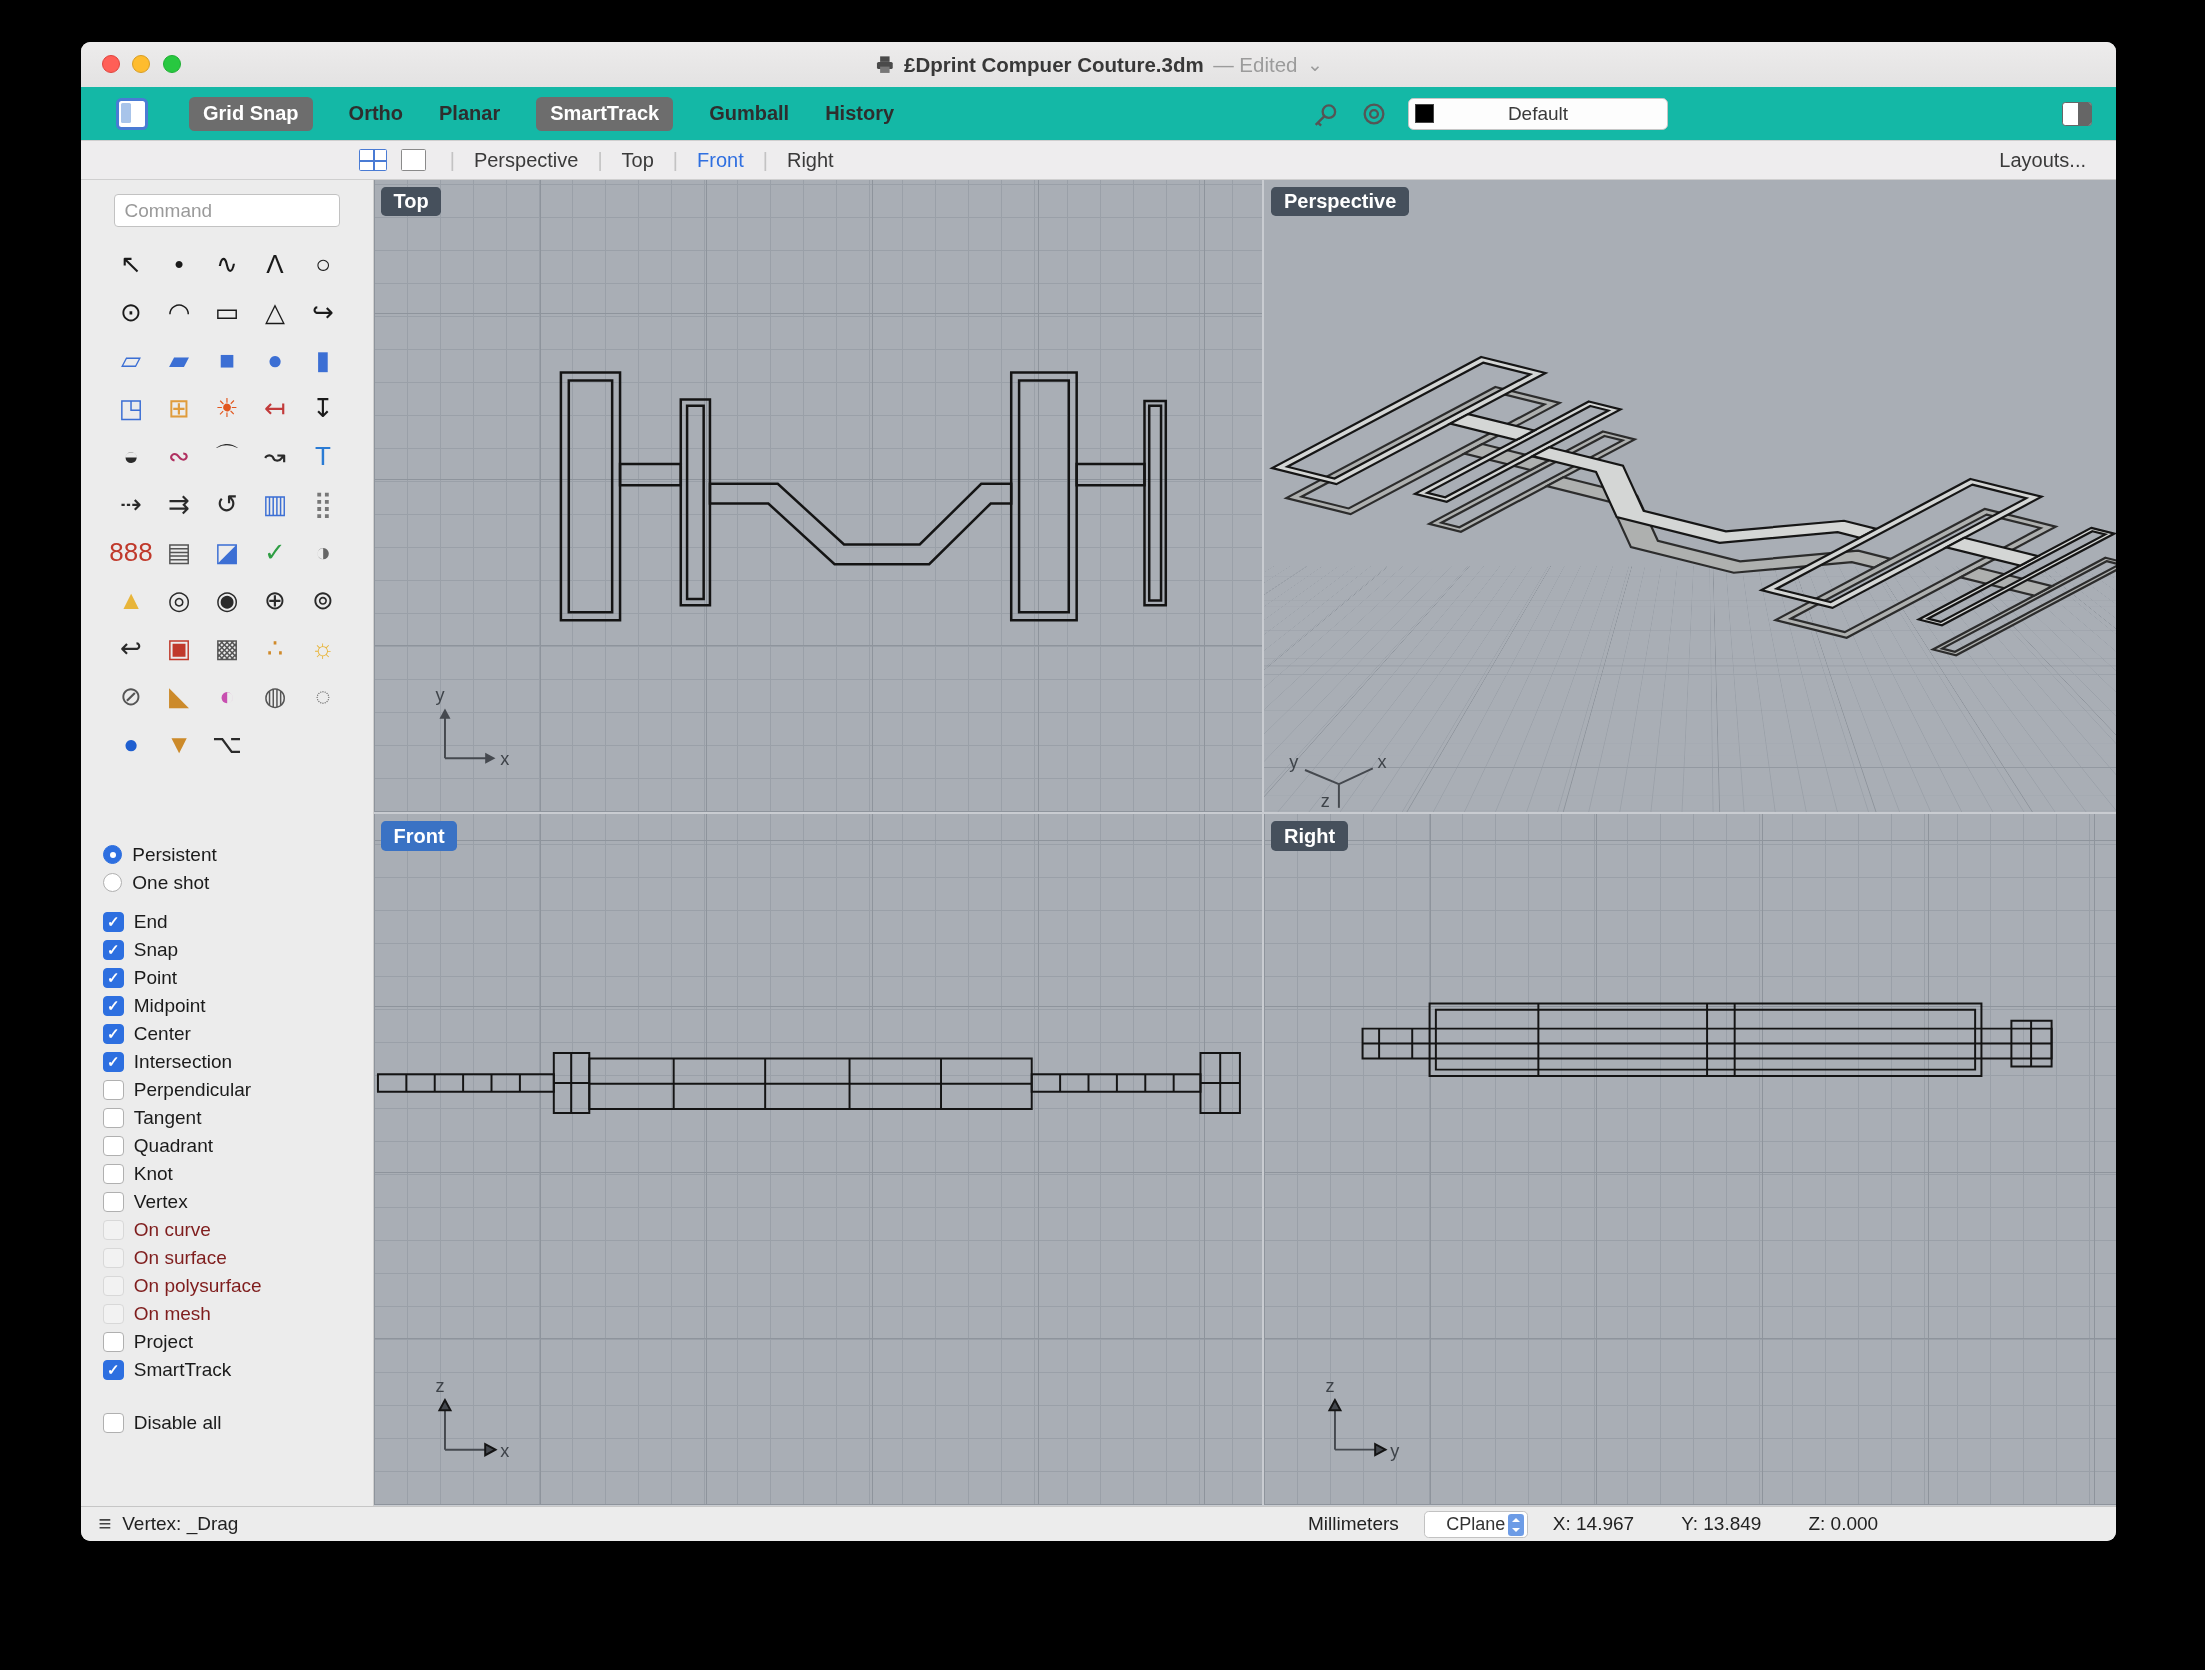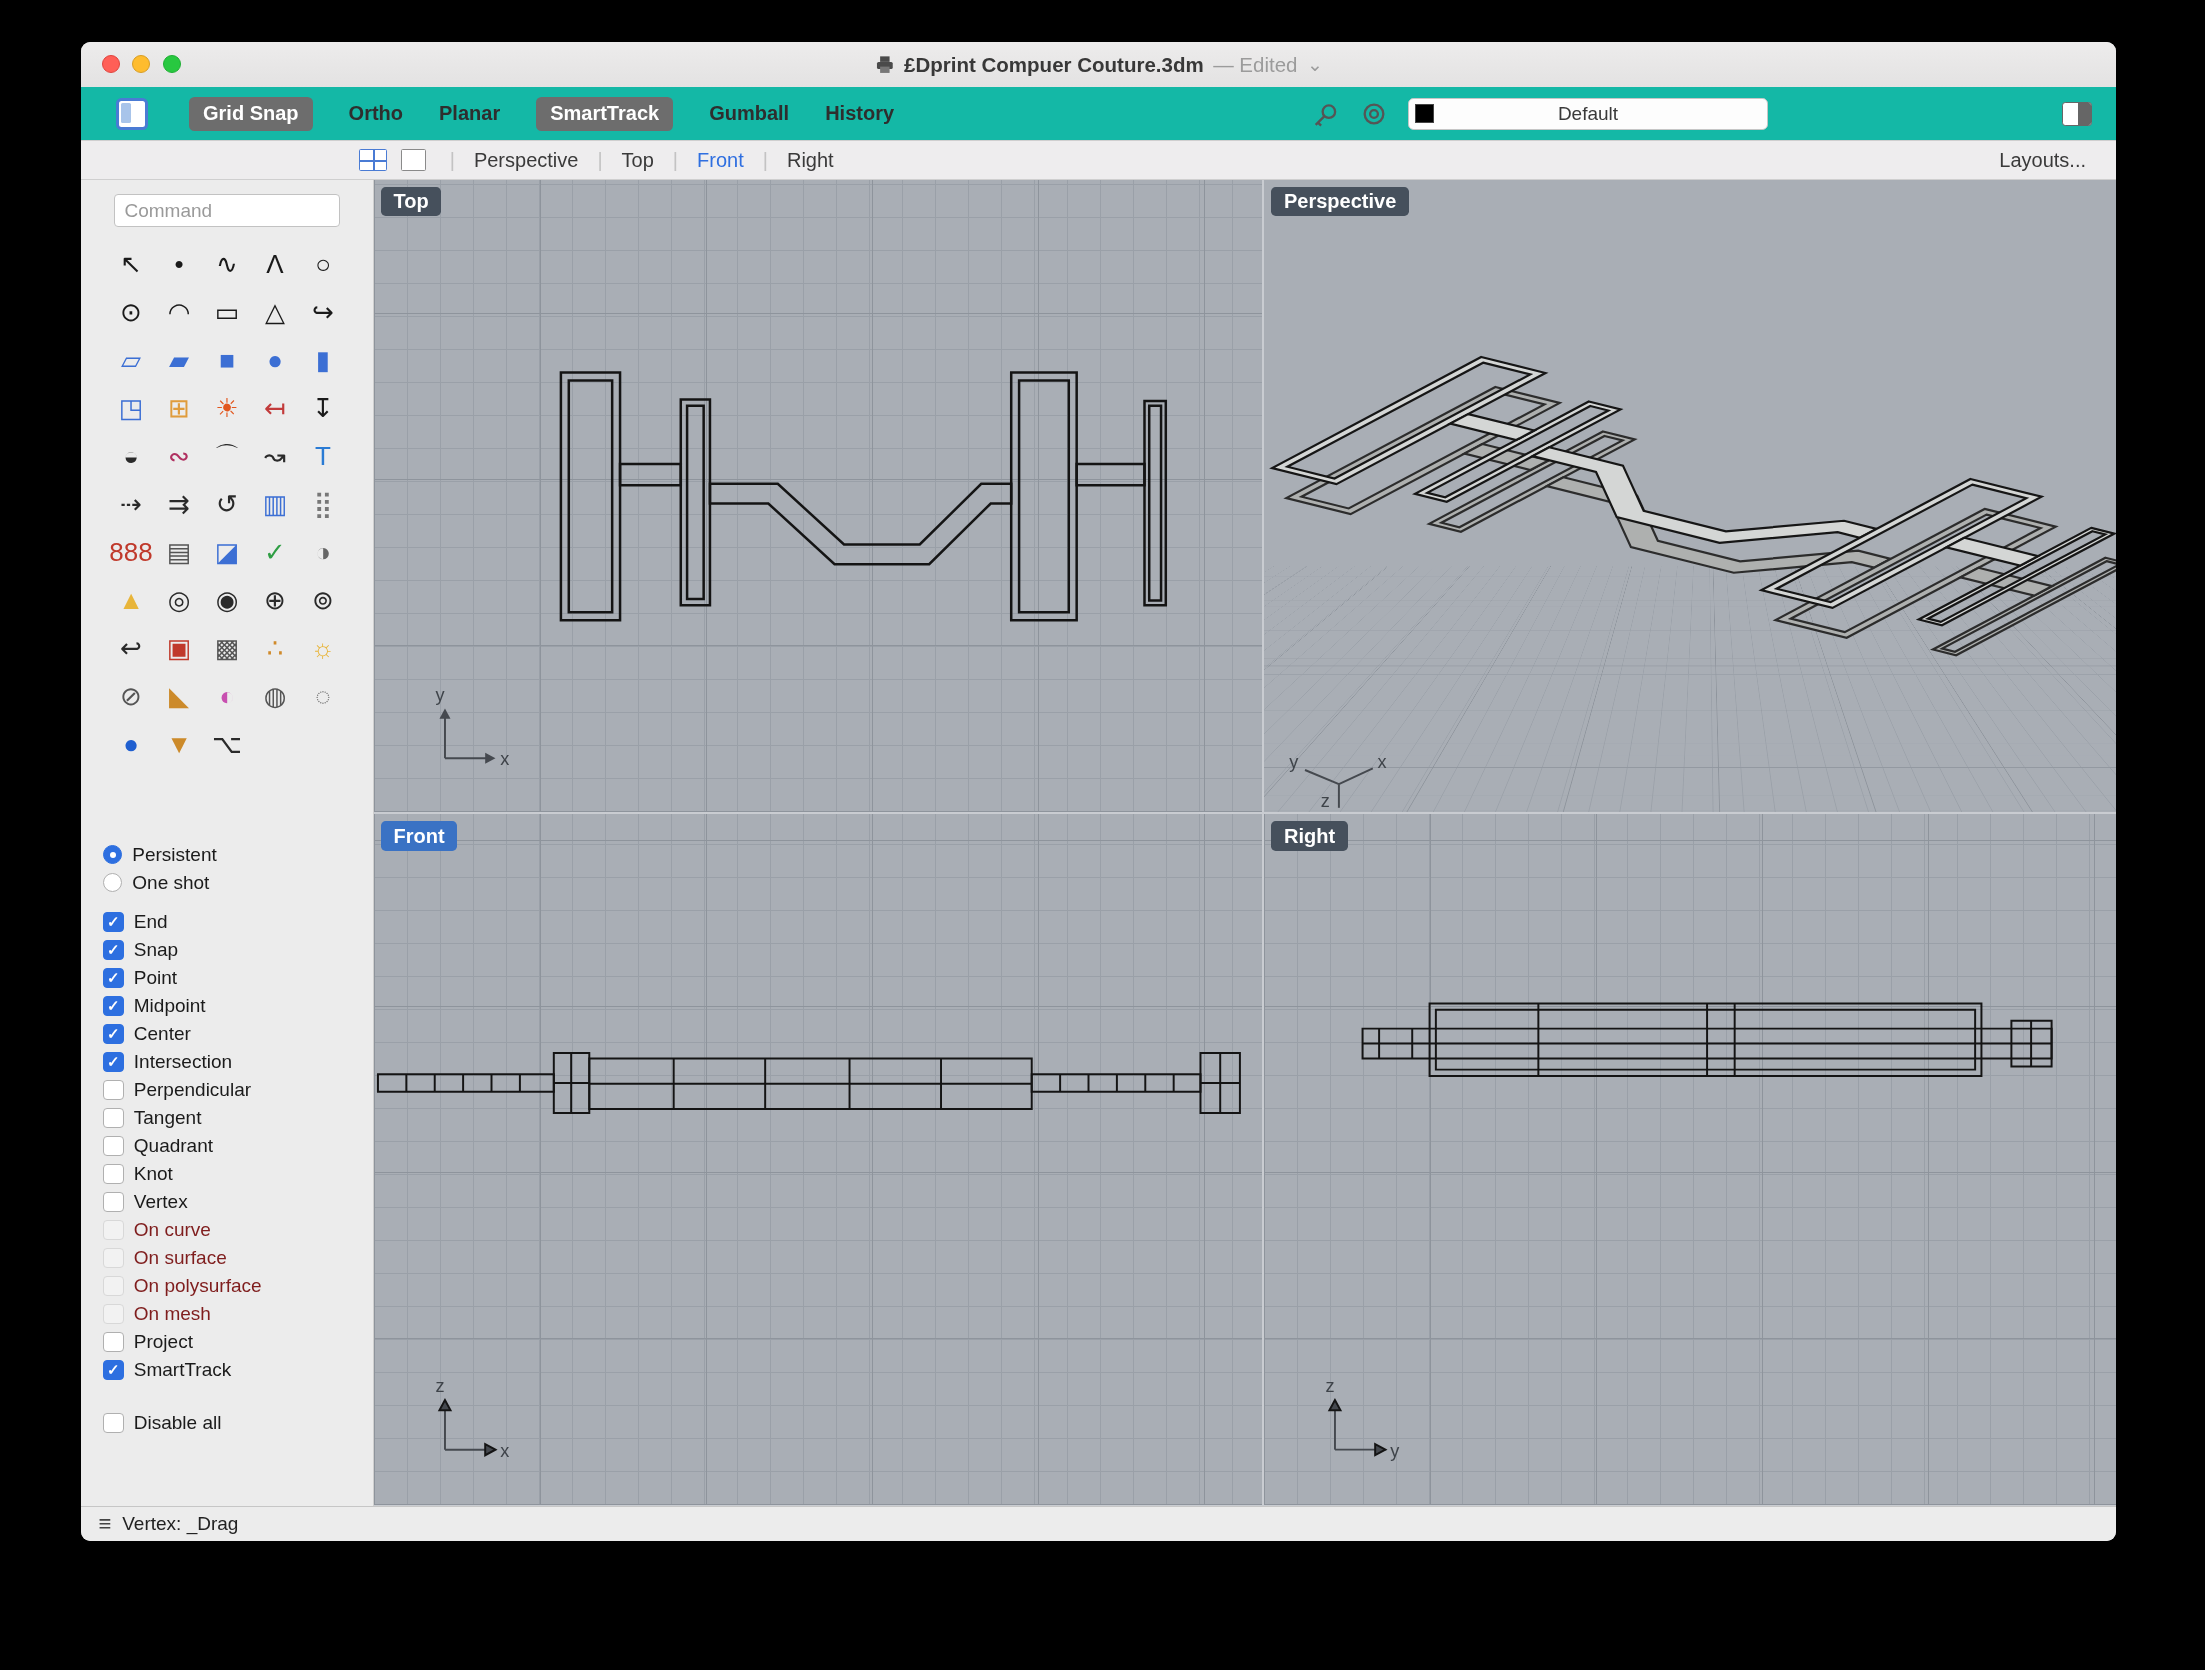--- a/index.html
+++ b/index.html
@@ -26,21 +26,21 @@
   
   .toolbar{height:54px;flex:none;position:relative;background:#14b8a6;border-bottom:0.8px solid #cfcfcf;}
   .tb-left{position:absolute;left:35px;top:0;height:100%;display:flex;align-items:center;gap:41px;}
   .panels-icon{width:32px;height:32px;border:3.2px solid #4a7bd4;border-radius:5.5px;background:#fff;position:relative;}
   .panels-icon::after{content:"";position:absolute;left:2.4px;top:2.4px;width:9.5px;height:20.5px;background:#a8c4ea;border-radius:1.6px;}
   .mode-group{display:flex;align-items:center;gap:36px;}
   .mode-btn{font-size:20px;font-weight:600;color:#2e2e2e;padding:5.5px 0;border-radius:5.5px;white-space:nowrap;}
   .mode-btn.active{background:#6d6d6d;color:#fff;padding:5.5px 14px;}
   .tb-right{position:absolute;left:1230px;top:0;height:100%;display:flex;align-items:center;gap:20.5px;}
   .small-icon{width:28px;height:28px;}
-  .layer-select{width:360px;height:32px;background:#fdfdfd;border:0.8px solid #c6c6c6;border-radius:5.5px;
+  .layer-select{width:260px;height:32px;background:#fdfdfd;border:0.8px solid #c6c6c6;border-radius:5.5px;
                 display:flex;align-items:center;justify-content:center;position:relative;font-size:19px;color:#3a3a3a;}
   .layer-swatch{position:absolute;left:5.5px;top:5.5px;width:19px;height:19px;background:#000;border:0.8px solid #444;}
   .panel-toggle{position:absolute;right:24px;top:50%;transform:translateY(-50%);width:30px;height:24px;
                 border:1.6px solid #666;border-radius:3.2px;background:#fff;overflow:hidden;}
   .panel-toggle::after{content:"";position:absolute;right:0;top:0;width:12.6px;height:100%;background:#666;}
 
   
   .tabrow{height:39px;flex:none;background:#eeedee;border-bottom:0.8px solid #cfcfcf;display:flex;align-items:center;
           font-size:20px;color:#3a3a3a;position:relative;padding-left:278px;}
   .view-icons{display:flex;align-items:center;gap:14px;margin-right:4.7px;}
@@ -454,17 +454,27 @@
         </div>
 
       </div>
     </div>
 
     <div class="statusbar">
       <div class="st-left">
         <span class="menu-glyph">≡</span>
         <span>Vertex: _Drag</span>
       </div>
+      <div class="status-right">
+        <span>Millimeters</span>
+        <div class="cplane-select">
+          <span>CPlane</span>
+          <span class="sel-arrows"></span>
+        </div>
+        <span class="st-coord first">X: 14.967</span>
+        <span class="st-coord">Y: 13.849</span>
+        <span class="st-coord">Z: 0.000</span>
+      </div>
     </div>
 
   </div>
 </div>
 
 
 </body></html>

